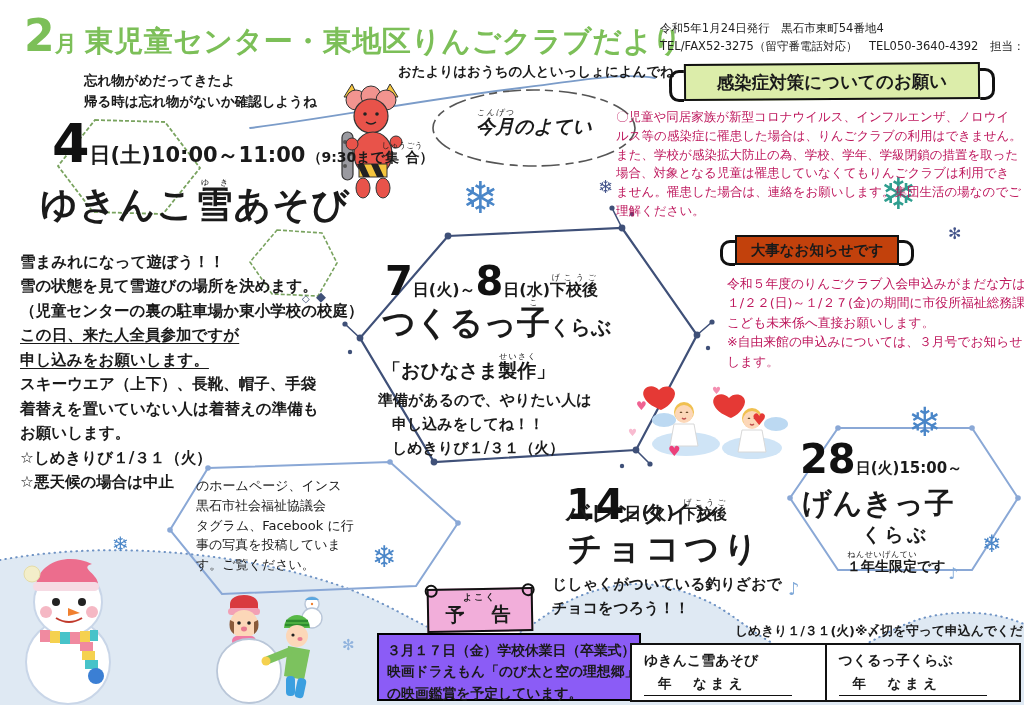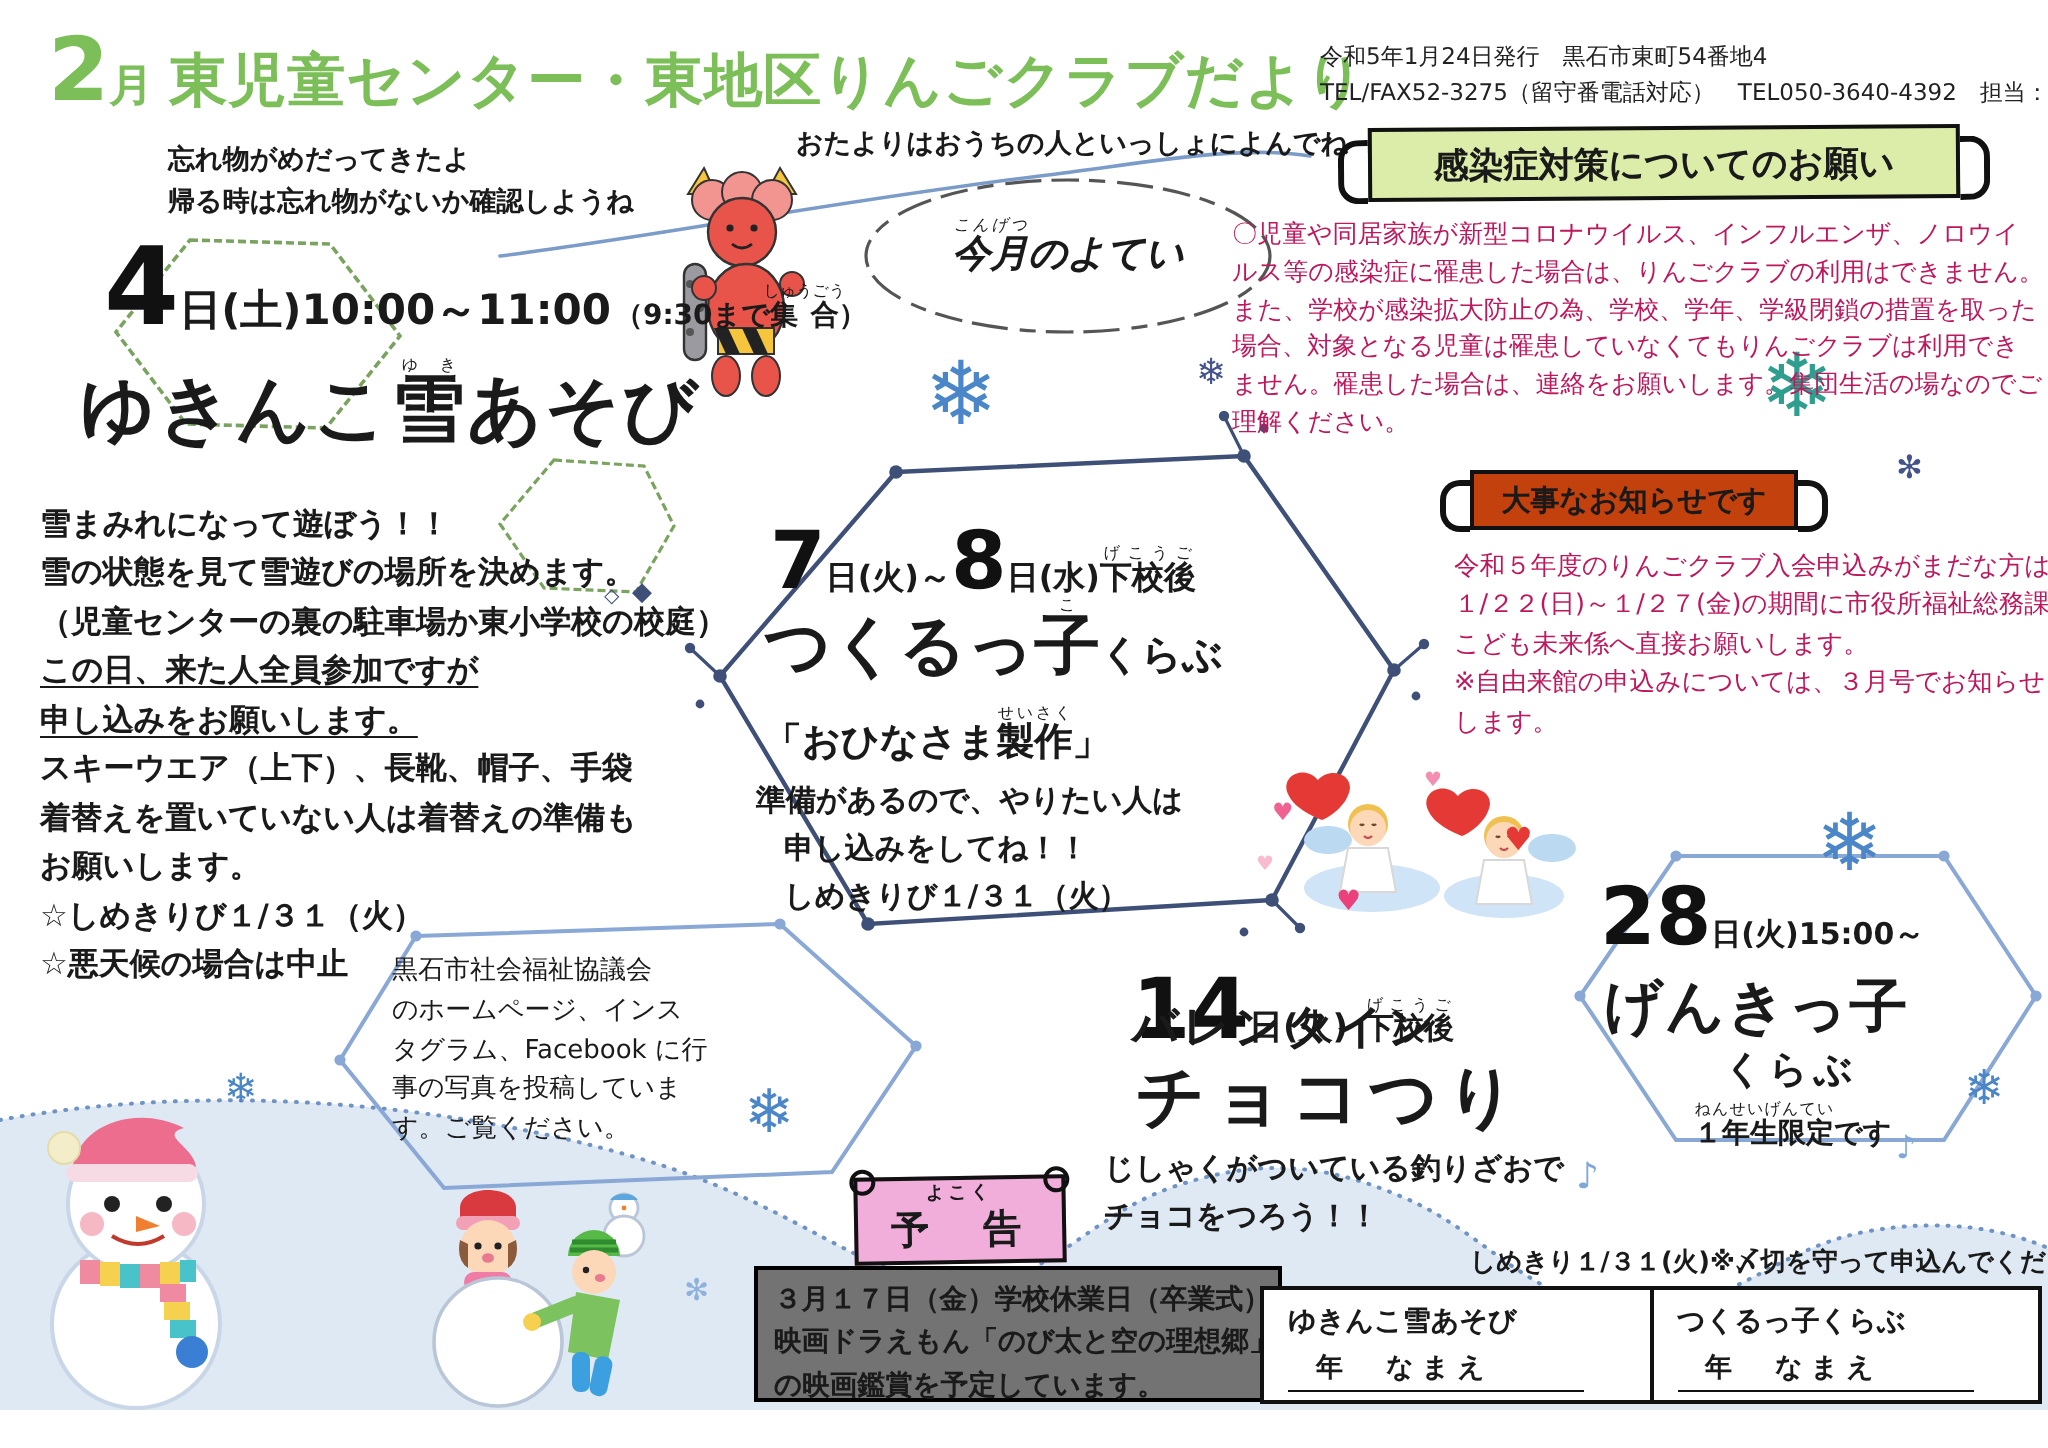--- a/index.html
+++ b/index.html
@@ -79,21 +79,21 @@
   .genki-date .big-num { font-size:40px; }
   .genki-rest { font-size:15px; font-weight:800; }
   .genki-t1 { left:802px; top:484px; font-size:29px; font-weight:900; letter-spacing:1px; }
   .genki-t2 { left:862px; top:522px; font-size:19px; font-weight:800; letter-spacing:3px; }
   .genki-note { left:810px; top:550px; font-size:14px; font-weight:600; display:flex; align-items:baseline;margin-left:37px; }
 
   
   .sns-lines { left:196px; top:476px; font-size:13px; font-weight:500; line-height:1.52; }
 
   
-  .movie-box { left:377px; top:633px; width:264px; height:68px; border:2.2px solid #000; background:#737373; padding:5px 8px; font-size:13.8px; font-weight:600; line-height:1.55; z-index:5; }
+  .movie-box { left:377px; top:633px; width:264px; height:68px; border:2.2px solid #000; background:#8b5cf6; padding:5px 8px; font-size:13.8px; font-weight:600; line-height:1.55; z-index:5; }
 
   
   .deadline { left:735px; top:623px; font-size:12.8px; font-weight:800; z-index:5; }
   .form-box { left:630px; top:643px; width:391px; height:59px; border:2px solid #111; background:#fff; display:flex; z-index:5; }
   .form-cell { flex:1; padding:7px 12px 4px; }
   .form-cell + .form-cell { border-left:2px solid #111; }
   .form-title { font-size:14px; font-weight:700; }
   .form-fields { font-size:13.5px; font-weight:700; border-bottom:1.5px solid #111; width:88%; margin-top:5px; padding-left:14px; padding-bottom:2px; letter-spacing:4px; }
 
   ruby rt { font-size:8px; font-weight:500; letter-spacing:0; }
@@ -300,22 +300,22 @@
     <span class="genki-rest">日(火)15:00～</span>
   </div>
   <div class="abs genki-t1 txt nw">げんきっ子</div>
   <div class="abs genki-t2 txt nw">くらぶ</div>
   <div class="abs genki-note txt">
     <ruby><span>１年生限定</span><rt>ねんせいげんてい</rt></ruby>
       <span>です</span>
   </div>
 
   <div class="abs sns-lines txt">
+    <div class="nw">のホームページ、インス</div>
     <div class="nw">黒石市社会福祉協議会</div>
-    <div class="nw">のホームページ、インス</div>
     <div class="nw">タグラム、Facebook に行</div>
     <div class="nw">事の写真を投稿していま</div>
     <div class="nw">す。ご覧ください。</div>
   </div>
 
   <svg class="abs layer3" style="left:6px;top:546px;" width="132" height="160" viewBox="0 0 132 160">
     <circle cx="62" cy="116" r="42" fill="#ffffff" stroke="#c9d6e8" stroke-width="2"></circle>
     <circle cx="62" cy="56" r="34" fill="#ffffff" stroke="#c9d6e8" stroke-width="2"></circle>
     <path d="M30,40 C32,16 62,6 86,18 C72,22 94,28 92,40 Z" fill="#ec6d8d"></path>
     <rect x="27" y="36" width="66" height="9" rx="4.5" fill="#f6dbe4"></rect>

